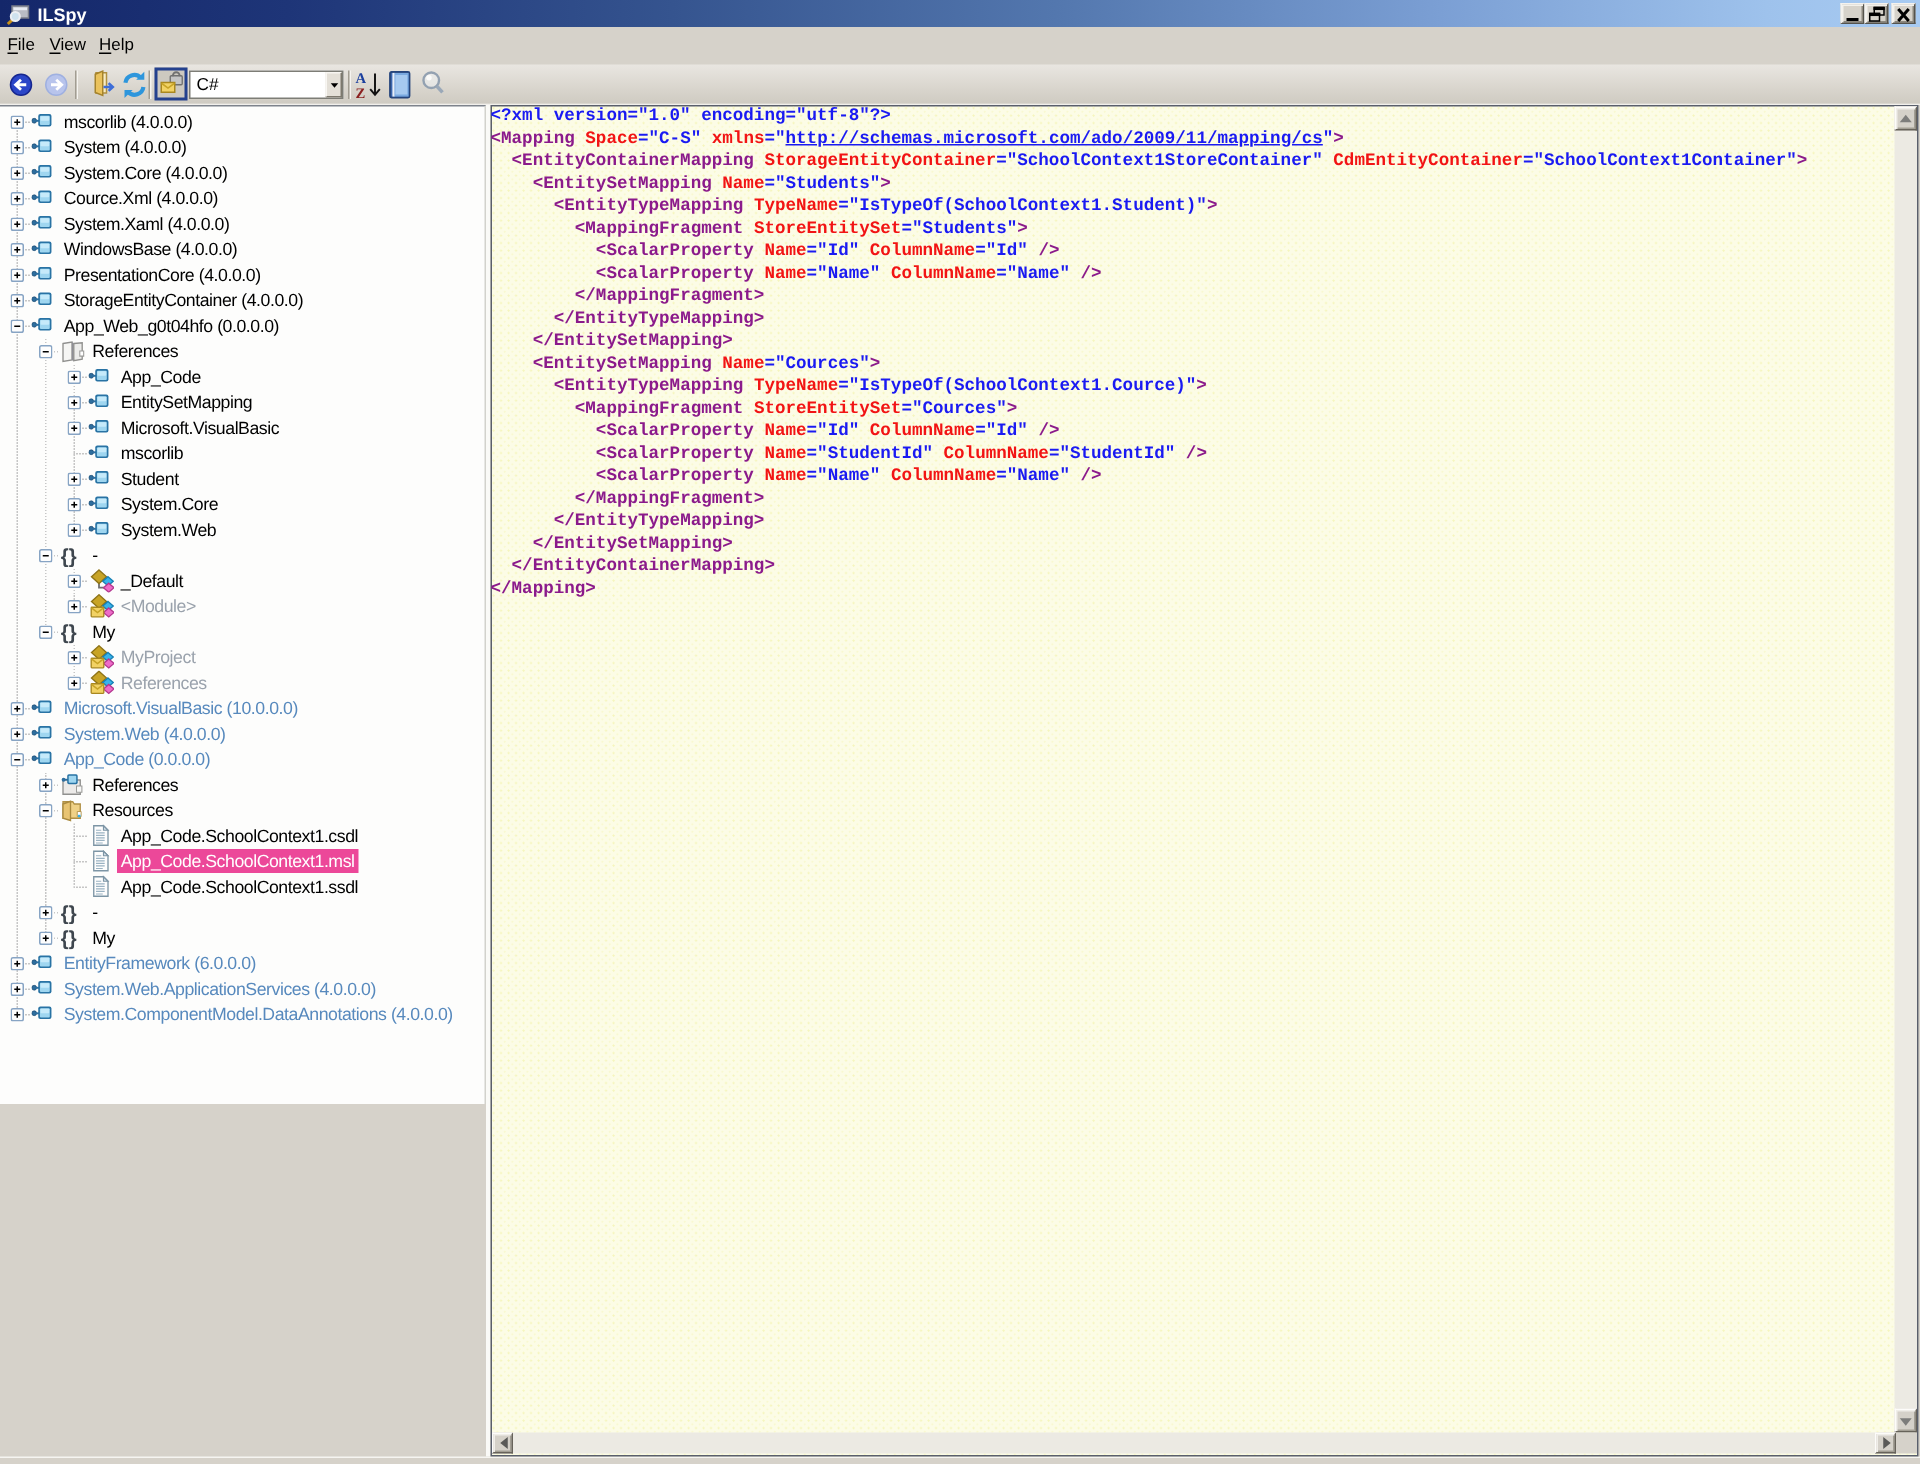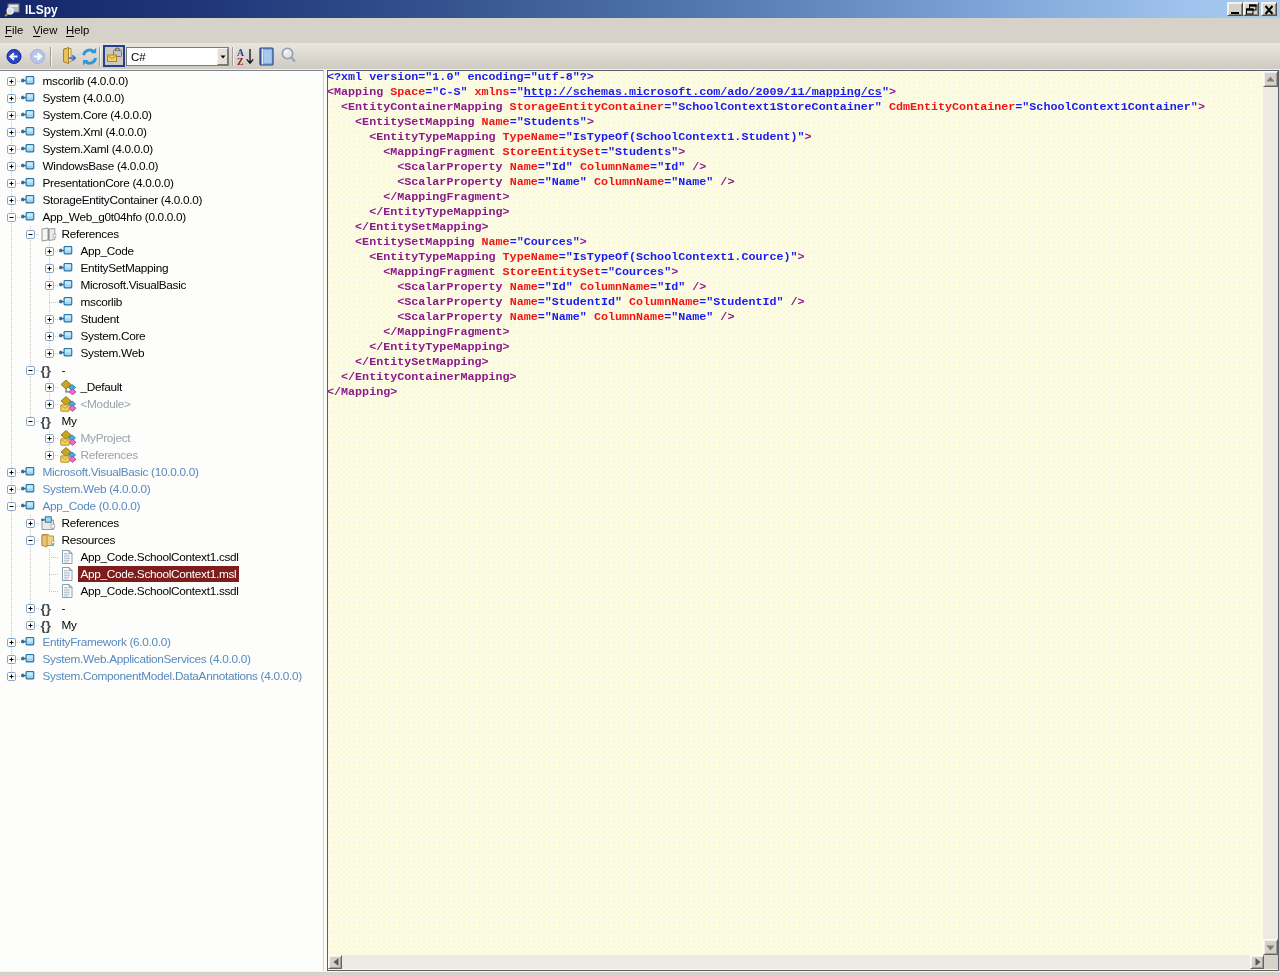--- a/index.html
+++ b/index.html
@@ -9,21 +9,21 @@
 #title .cap{position:absolute;left:25px;top:3px;color:#fff;font-size:12px;font-weight:bold}
 .wbtn{position:absolute;top:2px;width:16px;height:14px;background:#d6d2ca;border:1px solid;border-color:#f4f2ee #55534c #55534c #f4f2ee;box-shadow:inset 1px 1px 0 #f3f1ec, inset -1px -1px 0 #8c887e}
 
 #menu{position:absolute;left:0;top:18px;width:1280px;height:25px;background:#d6d2ca}
 .mi{position:absolute;top:6px;font-size:11.3px;color:#000}
 .mi u{text-decoration-thickness:1px;text-underline-offset:2px}
 
 #tb{position:absolute;left:0;top:43px;width:1280px;height:27px;background:linear-gradient(#e9e6e1,#d8d4cc 65%,#cfcbc2);border-bottom:1px solid #b2ada3}
 .tsep{position:absolute;top:4px;height:19px;width:2px;border-left:1px solid #a29d92;border-right:1px solid #f6f4f0}
 
-#treepane{position:absolute;left:0;top:70px;width:323.5px;height:901px;background:#fdfdfc;border-top:1px solid #7e838c;border-right:1px solid #d2d2cc}
+#treepane{position:absolute;left:0;top:70px;width:323.5px;height:666px;background:#fdfdfc;border-top:1px solid #7e838c;border-right:1px solid #d2d2cc}
 #rpane{position:absolute;left:326.5px;top:70px;width:952.5px;height:901px;background:#fcfce6;border:1px solid #5a5f6c}
 #rpane .dots{position:absolute;left:0;top:0;width:950px;height:899px;background-image:radial-gradient(circle at 1px 1px,#f6f6be 0.6px,transparent 0.85px),radial-gradient(circle at 3.5px 3.5px,#f8f8ca 0.5px,transparent 0.75px);background-size:5px 5px;pointer-events:none}
 #split{position:absolute;left:323.5px;top:70px;width:3px;height:901px;background:#fafaf7}
 #code{position:absolute;left:-0.5px;top:-1.5px;width:933px;height:884px;overflow:hidden;font-family:"Liberation Mono",monospace;font-size:11.71px;line-height:15px;white-space:pre;color:#000;font-weight:bold}
 .cl .d{color:#1a1af2}
 .cl .t{color:#8b1a8b}
 .cl .a{color:#f21414}
 .cl .v{color:#1a1af2}
 .cl .u{color:#1a1af2;text-decoration:underline}
 
@@ -34,21 +34,21 @@
 #tree{position:absolute;left:0;top:0;width:321px;height:899px;overflow:hidden}
 .tl{position:absolute;background-color:transparent}
 .tl.v{width:1px;background-image:repeating-linear-gradient(to bottom,#c6c6c6 0 1px,transparent 1px 2px)}
 .tl.h{height:1px;background-image:repeating-linear-gradient(to right,#c6c6c6 0 1px,transparent 1px 2px)}
 .exp{position:absolute}
 .ic{position:absolute}
 .tt{position:absolute;font-size:11.8px;white-space:pre;transform:translateY(-50%);letter-spacing:-0.3px}
 .tk{color:#000}
 .tg{color:#9aa2ac}
 .tb{color:#5789bd}
-.tsel{color:#fff;background:#7f1d1d;padding:1px 3px;margin-left:-3px;transform:translateY(-50%)}
+.tsel{color:#fff;background:#ec4899;padding:1px 3px;margin-left:-3px;transform:translateY(-50%)}
 </style></head>
 <body>
 <svg width="0" height="0" style="position:absolute">
 <defs>
 <g id="i-asm">
   <circle cx="1.8" cy="7.5" r="1.6" fill="#2e6e9e" stroke="#1c4c74" stroke-width="0.5"></circle>
   <rect x="2.9" y="6.9" width="2.6" height="1.3" fill="#2e6e9e"></rect>
   <rect x="4.5" y="3" width="8.8" height="8.4" rx="1.4" fill="#2973a4"></rect>
   <rect x="5.6" y="4.1" width="6.6" height="6.2" rx="0.7" fill="#9fd6f0"></rect>
   <rect x="6" y="4.5" width="5.8" height="3" rx="0.5" fill="#c6eafa"></rect>
@@ -220,21 +220,21 @@
       </svg>
 <div class="tt tk" style="left:42.5px;top:44px">System.Core (4.0.0.0)</div>
 <div class="tl h" style="left:11px;top:61px;width:9px"></div>
 <svg class="exp" style="left:6.5px;top:56.5px" width="9" height="9">
         <rect x="0.5" y="0.5" width="8" height="8" rx="1.2" fill="#fdfdfd" stroke="#87a4c4"></rect>
         <path d="M4.5 2.5 V6.5 M2.5 4.5 H6.5" stroke="#000" stroke-width="1"></path>
       </svg>
 <svg class="ic" style="left:21px;top:53px" width="17" height="16">
         <use href="#i-asm"></use>
       </svg>
-<div class="tt tk" style="left:42.5px;top:61px">System.Xml (4.0.0.0)</div>
+<div class="tt tk" style="left:42.5px;top:61px">Cource.Xml (4.0.0.0)</div>
 <div class="tl h" style="left:11px;top:78px;width:9px"></div>
 <svg class="exp" style="left:6.5px;top:73.5px" width="9" height="9">
         <rect x="0.5" y="0.5" width="8" height="8" rx="1.2" fill="#fdfdfd" stroke="#87a4c4"></rect>
         <path d="M4.5 2.5 V6.5 M2.5 4.5 H6.5" stroke="#000" stroke-width="1"></path>
       </svg>
 <svg class="ic" style="left:21px;top:70px" width="17" height="16">
         <use href="#i-asm"></use>
       </svg>
 <div class="tt tk" style="left:42.5px;top:78px">System.Xaml (4.0.0.0)</div>
 <div class="tl h" style="left:11px;top:95px;width:9px"></div>

